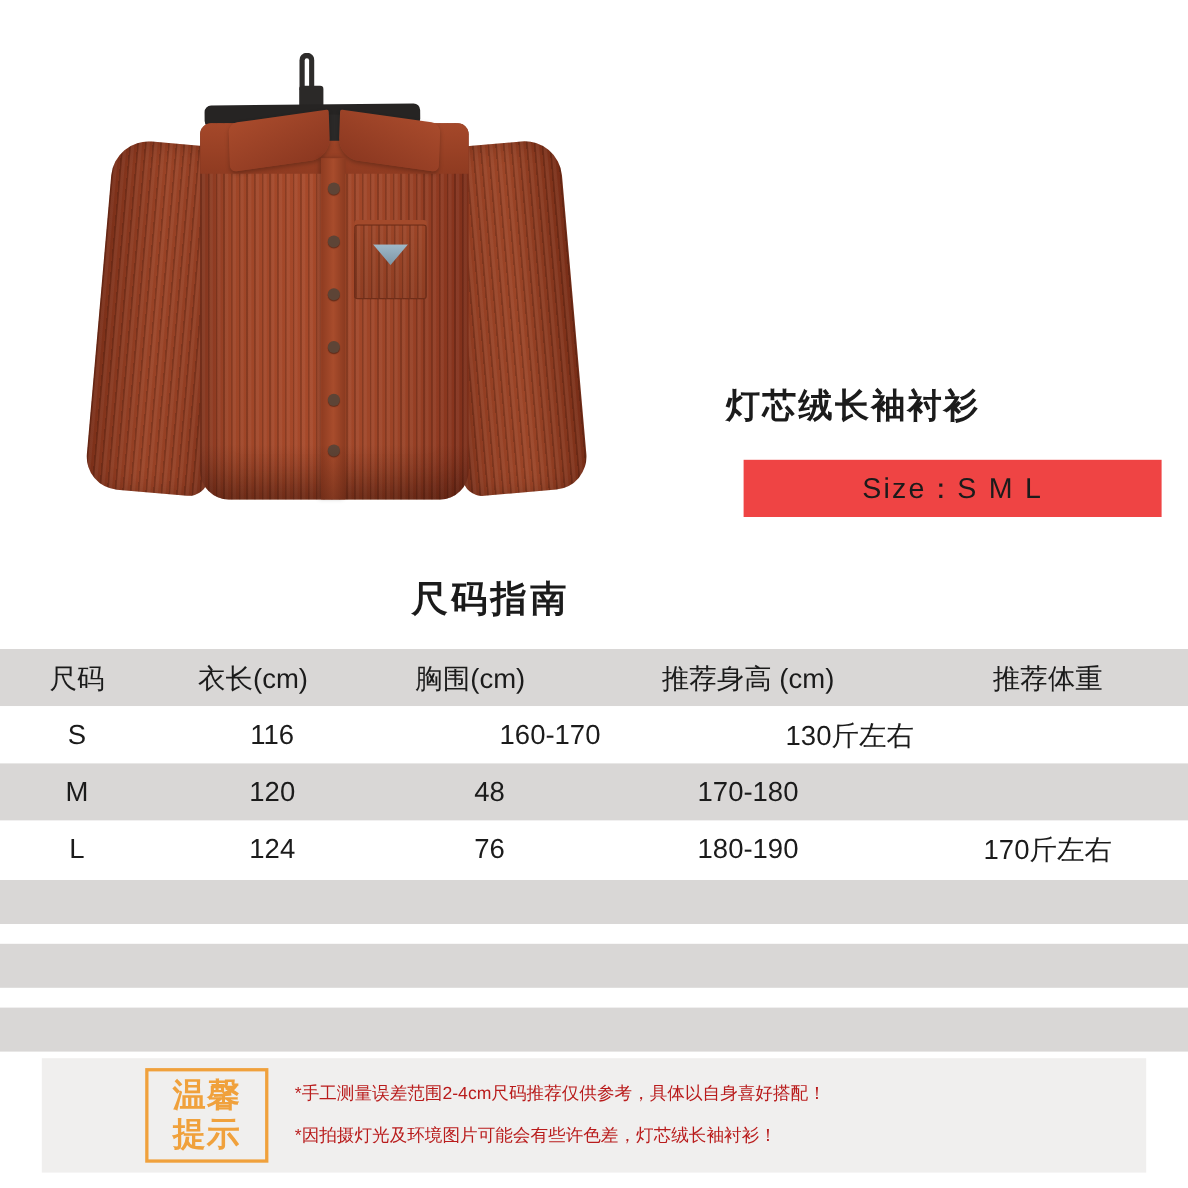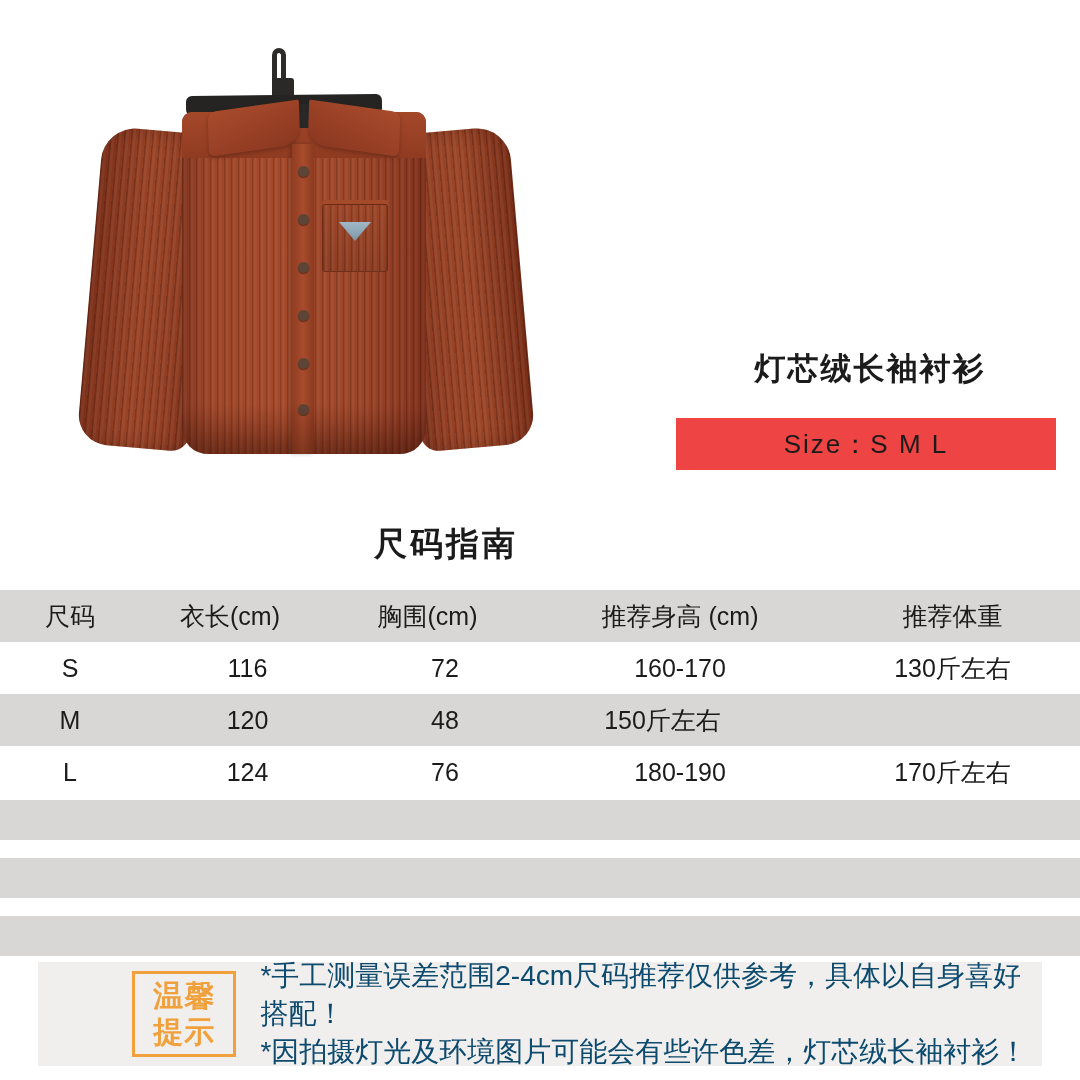--- a/index.html
+++ b/index.html
@@ -170,21 +170,21 @@
     width: 244px; height: 50px;
     background: linear-gradient(180deg, rgba(0,0,0,0) 0%, rgba(60,18,8,.35) 100%);
     border-radius: 0 0 26px 26px;
   }
 
   
   .title-main {
     position: absolute;
     left: 660px; top: 348px;
     width: 420px;
-    text-align: center;
+    text-align: left;
     font-size: 31px;
     font-weight: bold;
     color: #1b1b1b;
     letter-spacing: 2px;
   }
   .size-bar {
     position: absolute;
     left: 676px; top: 418px;
     width: 380px; height: 52px;
     background: #ef4444;
@@ -263,22 +263,22 @@
     color: #f0a13c;
     font-size: 30px;
     font-weight: bold;
     line-height: 36px;
     text-align: center;
     padding: 4px 2px;
     letter-spacing: 1px;
   }
   .notice-text {
     margin-left: 24px;
-    font-size: 28px;
-    color: #0c4a6e;
+    font-size: 16px;
+    color: #b91c1c;
     line-height: 38px;
   }
 </style>
 </head>
 <body>
 
 <div id="page">
 
   <div class="photo-area">
     <div class="hanger-hook"></div>
@@ -326,29 +326,28 @@
     <div class="row header">
       <div class="c c1">尺码</div>
       <div class="c c3">衣长(cm)</div>
       <div class="c c2">胸围(cm)</div>
       <div class="c c4">推荐身高 (cm)</div>
       <div class="c c5">推荐体重</div>
     </div>
     <div class="row plain">
       <div class="c c1">S</div>
       <div class="c c2">116</div>
-      <div class="c c3">72</div>
       <div class="c c4">160-170</div>
       <div class="c c5">130斤左右</div>
     </div>
     <div class="row shade">
       <div class="c c1">M</div>
       <div class="c c2">120</div>
       <div class="c c3">48</div>
-      <div class="c c5">150斤左右</div>
+      <div class="c c4">170-180</div>
     </div>
     <div class="row plain">
       <div class="c c1">L</div>
       <div class="c c2">124</div>
       <div class="c c3">76</div>
       <div class="c c4">180-190</div>
       <div class="c c5">170斤左右</div>
     </div>
   </div>
 

